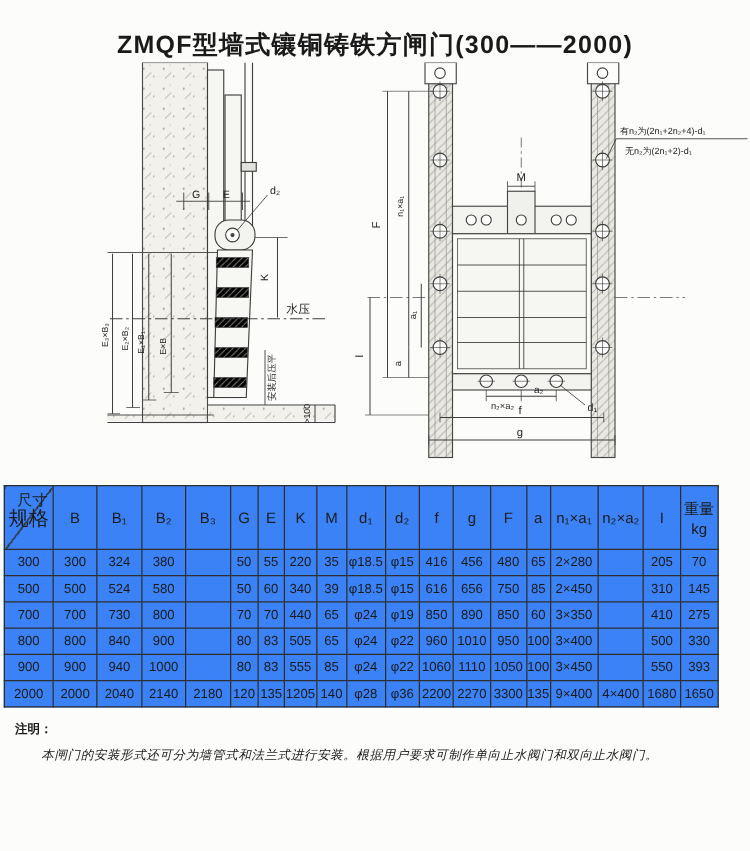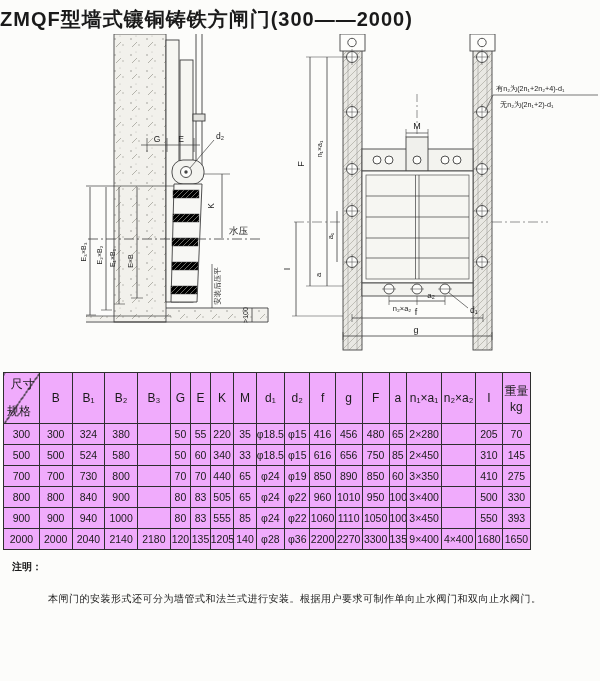--- a/index.html
+++ b/index.html
@@ -3,46 +3,46 @@
 <meta charset="utf-8">
 <style>
   html,body { margin:0; padding:0; }
   body {
     width:600px; height:681px; background:#fcfcfa; color:#1a1a1a;
     font-family:"Liberation Sans","DejaVu Sans",sans-serif;
     -webkit-font-smoothing:antialiased;
   }
   .page { width:600px; height:681px; overflow:hidden; position:relative; }
   .title {
-    font-size:20px; font-weight:bold; letter-spacing:1px;
-    padding-top:6px; height:26px;
+    text-align:center; font-size:20px; font-weight:bold; letter-spacing:1px;
+    padding-top:22px; height:26px;
   }
   .drawing { width:600px; height:318px; margin-top:2px; }
   svg text { font-family:"Liberation Sans","DejaVu Sans",sans-serif; fill:#222; }
   table.spec {
-    width:528px; margin:20px 3px 0 3px; border-collapse:collapse; table-layout:fixed;
-    background:#f0abfc;
+    width:572px; margin:20px 3px 0 3px; border-collapse:collapse; table-layout:fixed;
+    background:#3b82f6;
   }
   table.spec th, table.spec td {
     border:1px solid #2e2e2e; text-align:center; vertical-align:middle;
     padding:0; font-weight:normal; overflow:hidden;
   }
   table.spec thead th { height:50px; font-size:12px; white-space:pre-line; }
   table.spec tbody td { height:20px; font-size:10.5px; }
   th.corner {
     position:relative;
     background-image:linear-gradient(to bottom right,
       transparent calc(50% - 0.6px), #2e2e2e calc(50% - 0.6px),
       #2e2e2e calc(50% + 0.6px), transparent calc(50% + 0.6px));
   }
   th.corner .corner-top { position:absolute; top:3px; right:4px; font-size:12px; }
-  th.corner .corner-bottom { position:absolute; bottom:3px; left:3px; font-size:12px; }
+  th.corner .corner-bottom { position:absolute; bottom:13px; left:3px; font-size:16px; }
   .notes { margin:10px 12px 0 12px; font-size:10px; }
   .notes-heading { font-weight:bold; margin-bottom:6px; }
-  .notes-body { margin:16px; text-indent:2em; line-height:1.85; letter-spacing:0.5px; }
+  .notes-body { margin:1px; text-indent:2em; line-height:1.85; letter-spacing:0.5px;font-style:italic; }
 </style>
 </head>
 <body>
 
 <div class="page">
 
   <div class="title">ZMQF型墙式镶铜铸铁方闸门(300——2000)</div>
 
   <div class="drawing">
   <svg viewBox="0 0 600 318" width="600" height="318" xmlns="http://www.w3.org/2000/svg">
@@ -338,21 +338,21 @@
         </tr>
         <tr>
           <td>500</td>
           <td>500</td>
           <td>524</td>
           <td>580</td>
           <td></td>
           <td>50</td>
           <td>60</td>
           <td>340</td>
-          <td>33</td>
+          <td>39</td>
           <td>φ18.5</td>
           <td>φ15</td>
           <td>616</td>
           <td>656</td>
           <td>750</td>
           <td>85</td>
           <td>2×450</td>
           <td></td>
           <td>310</td>
           <td>145</td>

